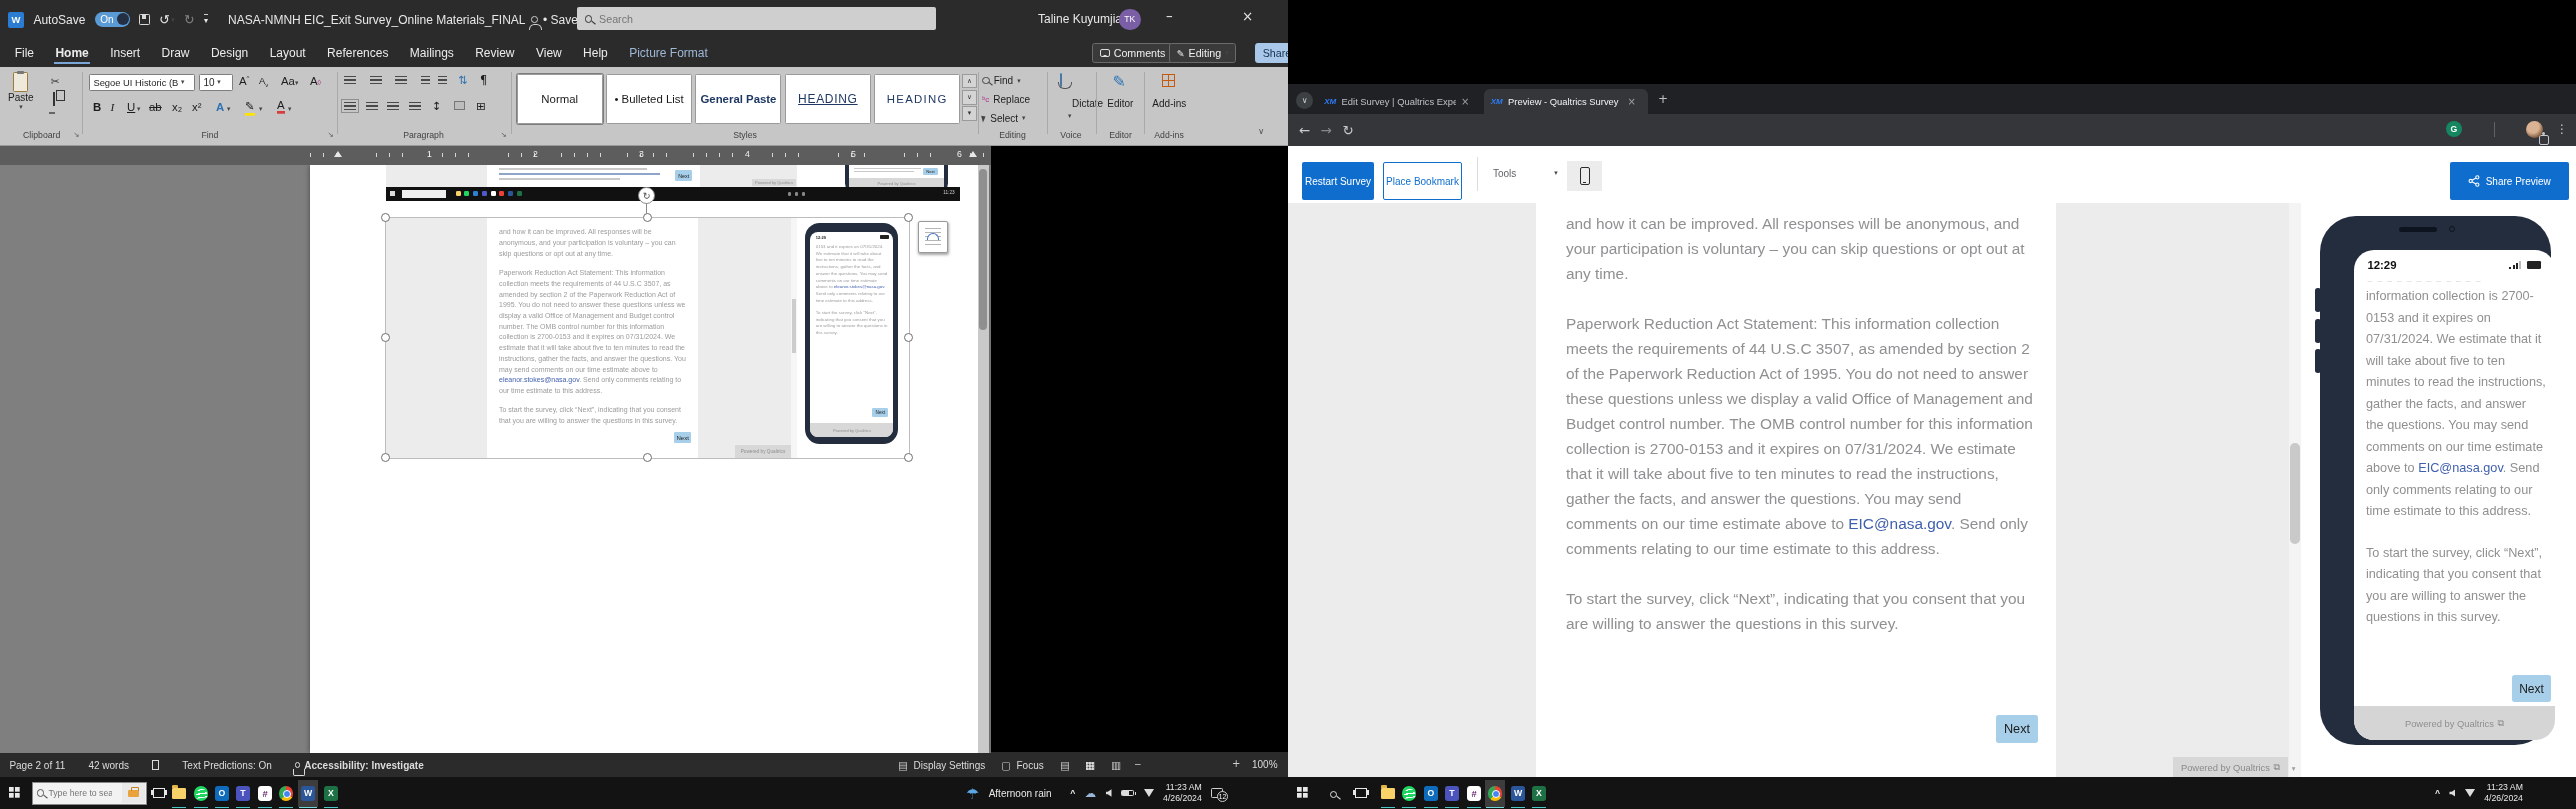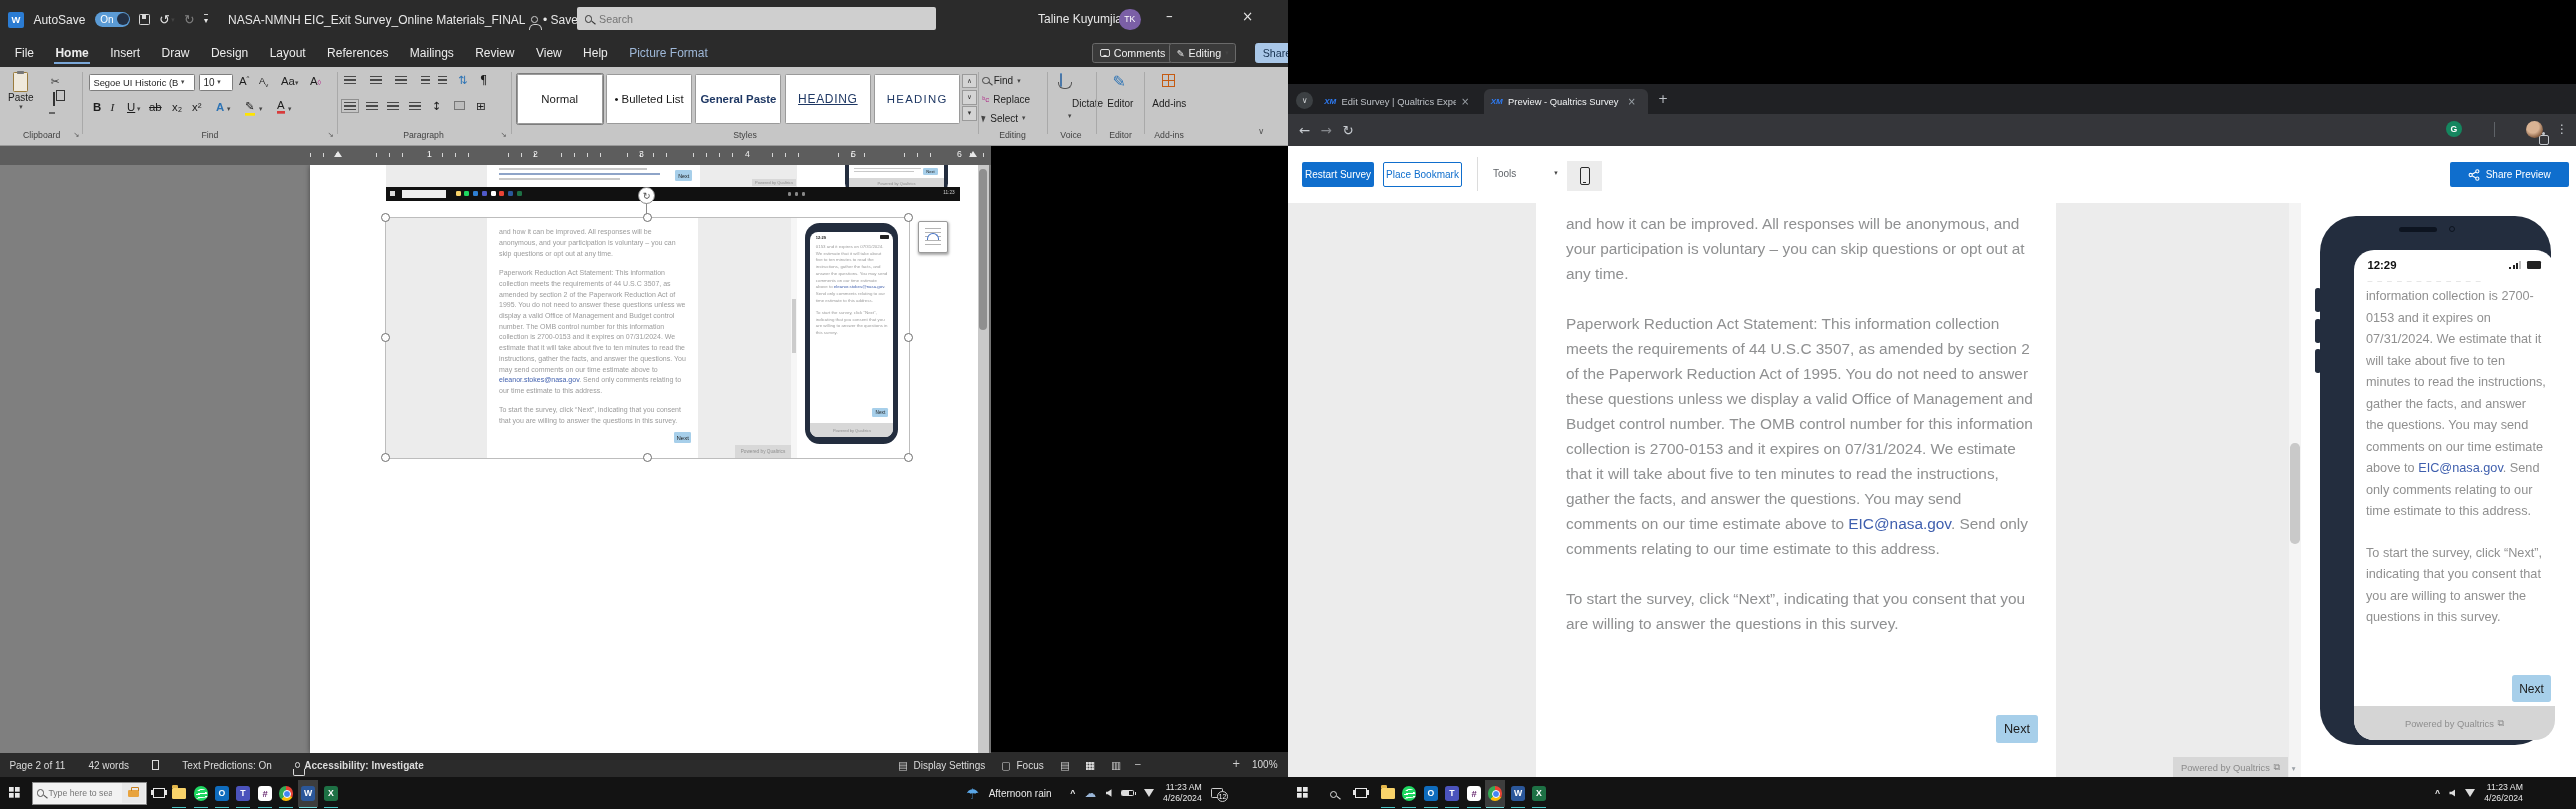--- a/index.html
+++ b/index.html
@@ -155,21 +155,21 @@
   .omni{position:absolute;left:83px;top:4.7px;width:1034px;height:22px;background:#202124;border-radius:11.4px;display:flex;align-items:center;padding:0 9.4px;gap:6.7px;overflow:hidden}
   .tune{width:9.4px;height:6.7px;background:repeating-linear-gradient(to bottom,#c6cacf 0 1.3px,transparent 1.3px 5.4px);flex:none}
   .urltxt{font-size:10px;white-space:nowrap;overflow:hidden}
   .urltxt .dom{color:#e8eaed}
   .urltxt .path{color:#9aa0a6}
   .gram{width:16px;height:16px;border-radius:50%;background:#15865f;color:#fff;font-size:8.7px;font-weight:bold;display:flex;align-items:center;justify-content:center}
   .puzz{width:10px;height:10px;border:1.3px solid #c6cacf;border-radius:2px;position:relative}
   .puzz::after{content:"";position:absolute;left:2px;top:-4px;width:3.4px;height:3.4px;border-radius:50%;background:#c6cacf}
   .cavatar{width:17.4px;height:17.4px;border-radius:50%;background:radial-gradient(circle at 40% 35%,#d9b394 0 40%,#8a6246 70%)}
   .qxhead{position:absolute;left:0;top:62px;width:1288px;height:57px;background:#fff}
-  .qbtn{height:25px;border-radius:2px;font-size:10px;display:flex;align-items:center;justify-content:center;gap:5.4px}
+  .qbtn{height:38px;border-radius:2px;font-size:10px;display:flex;align-items:center;justify-content:center;gap:5.4px}
   .qblue{background:#0f6ecd;color:#fff}
   .qout{background:#fff;color:#0f6ecd;border:0.7px solid #0f6ecd}
   .devbtn{position:absolute;left:279px;top:15.4px;width:35px;height:29.5px;background:#ececec;display:flex;align-items:center;justify-content:center}
   .phoneic{width:10px;height:17.4px;border:1.3px solid #2b2b2b;border-radius:2px;position:relative}
   .phoneic::after{content:"";position:absolute;left:2px;bottom:0.7px;width:3.4px;height:1.3px;background:#2b2b2b}
   .qxcontent{position:absolute;left:0;top:119px;width:1288px;height:574px}
   .dpane{position:absolute;left:0;top:0;width:1013px;height:574px;background:#ececec}
   .qcard{position:absolute;left:248px;top:0;width:520px;height:574px;background:#fff;overflow:hidden}
   .qcard .txt{position:absolute;left:30px;top:8px;width:470px;color:#8f9091;font-size:15.4px;line-height:25px}
   .qcard .txt p{margin-bottom:25px}

